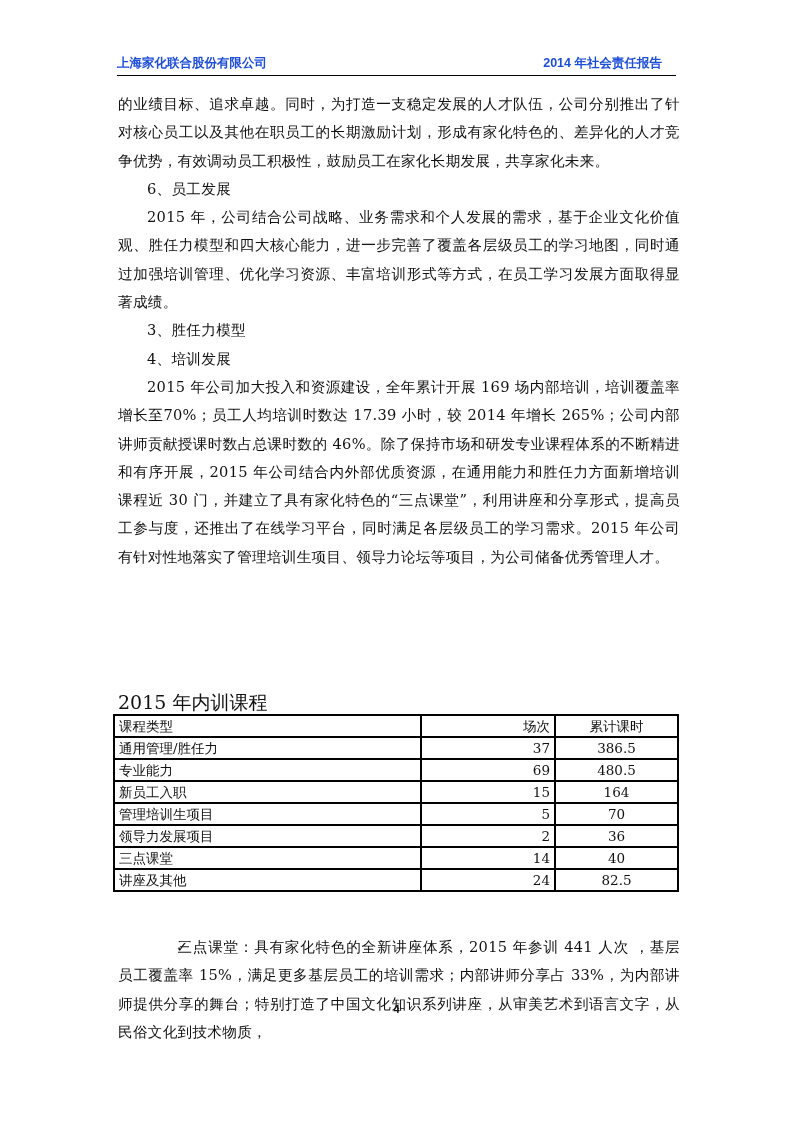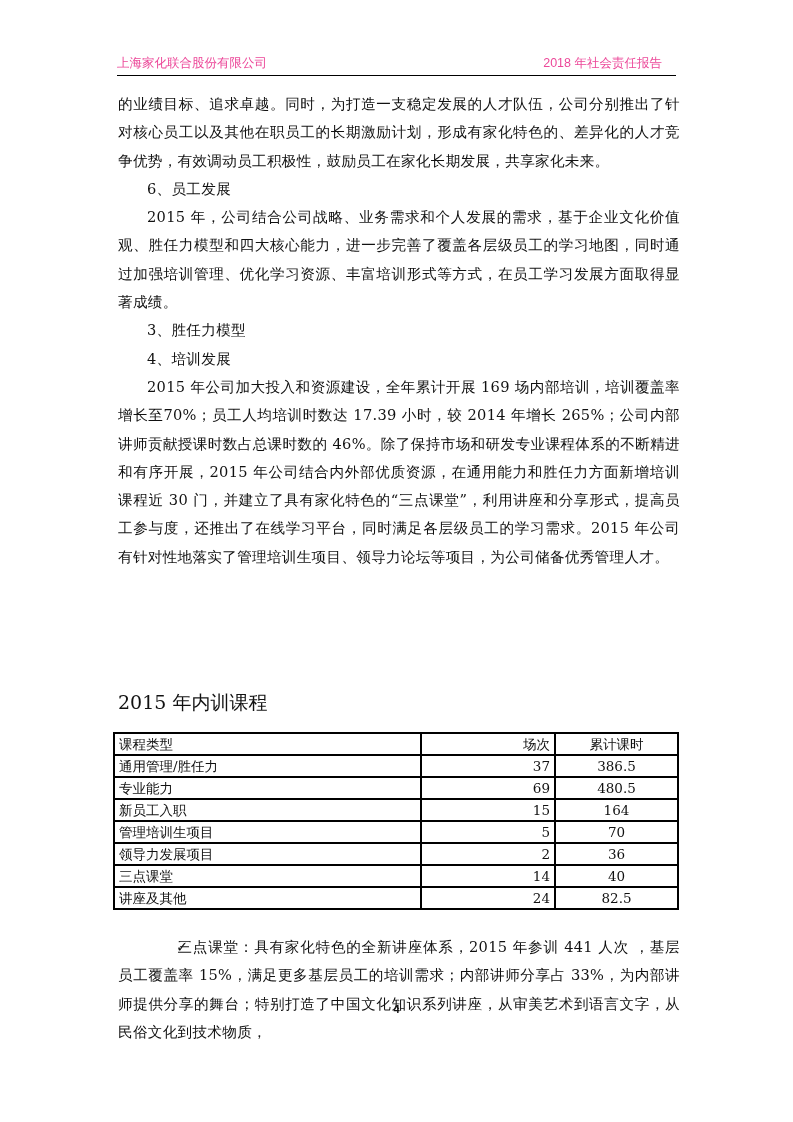--- a/index.html
+++ b/index.html
@@ -5,37 +5,37 @@
     html, body { margin: 0; padding: 0; background: #ffffff; }
     body {
       width: 793px; height: 1122px; position: relative; overflow: hidden;
       font-family: "DejaVu Serif", "Liberation Serif", serif;
       color: #111111;
     }
     .header {
       position: absolute; left: 117px; top: 55px; width: 559px; height: 20px;
       border-bottom: 1.5px solid #000;
       font-family: "Liberation Sans", "DejaVu Sans", sans-serif;
-      font-size: 12.5px; color: #ec4899;
+      font-size: 12.5px; color: #1d4ed8; font-weight: bold;
     }
     .header .left { position: absolute; left: 0; bottom: 3px; }
     .header .right { position: absolute; right: 14px; bottom: 3px; }
     .body-text {
       position: absolute; left: 118px; top: 90px; width: 562px;
       font-size: 14.6px; line-height: 28.3px; letter-spacing: 0.3px;
     }
     .body-text p { margin: 0; text-align: justify; text-justify: inter-character; }
     .indent { text-indent: 29px; }
     .heading { text-indent: 29px; }
     .caption {
       position: absolute; left: 118px; top: 693px;
       font-size: 19px; line-height: 18px;
     }
     table.courses {
-      position: absolute; left: 113px; top: 732px;
+      position: absolute; left: 113px; top: 714px;
       width: 566px; border-collapse: collapse;
       font-size: 13.5px;
     }
     table.courses td {
       border: 2px solid #000; height: 20px; padding: 0 4px; line-height: 20px;
     }
     table.courses td.c1 { width: 297px; text-align: left; }
     table.courses td.c2 { width: 124px; text-align: right; }
     table.courses td.c3 { text-align: center; }
     .bullet-text {
@@ -48,21 +48,21 @@
       position: absolute; left: 0; width: 793px; top: 1003px; text-align: center;
       font-family: "Liberation Sans", "DejaVu Sans", sans-serif;
       font-size: 11px; font-weight: bold;
     }
   </style>
 </head>
 <body>
 
 <div class="header">
   <span class="left">上海家化联合股份有限公司</span>
-  <span class="right">2018 年社会责任报告</span>
+  <span class="right">2014 年社会责任报告</span>
 </div>
 
 <div class="body-text">
   <p>的业绩目标、追求卓越。同时，为打造一支稳定发展的人才队伍，公司分别推出了针对核心员工以及其他在职员工的长期激励计划，形成有家化特色的、差异化的人才竞争优势，有效调动员工积极性，鼓励员工在家化长期发展，共享家化未来。</p>
   <p class="heading">6、员工发展</p>
   <p class="indent">2015 年，公司结合公司战略、业务需求和个人发展的需求，基于企业文化价值观、胜任力模型和四大核心能力，进一步完善了覆盖各层级员工的学习地图，同时通过加强培训管理、优化学习资源、丰富培训形式等方式，在员工学习发展方面取得显著成绩。</p>
   <p class="heading">3、胜任力模型</p>
   <p class="heading">4、培训发展</p>
   <p class="indent">2015 年公司加大投入和资源建设，全年累计开展 169 场内部培训，培训覆盖率增长至70%；员工人均培训时数达 17.39 小时，较 2014 年增长 265%；公司内部讲师贡献授课时数占总课时数的 46%。除了保持市场和研发专业课程体系的不断精进和有序开展，2015 年公司结合内外部优质资源，在通用能力和胜任力方面新增培训课程近 30 门，并建立了具有家化特色的“三点课堂”，利用讲座和分享形式，提高员工参与度，还推出了在线学习平台，同时满足各层级员工的学习需求。2015 年公司有针对性地落实了管理培训生项目、领导力论坛等项目，为公司储备优秀管理人才。</p>
 </div>

